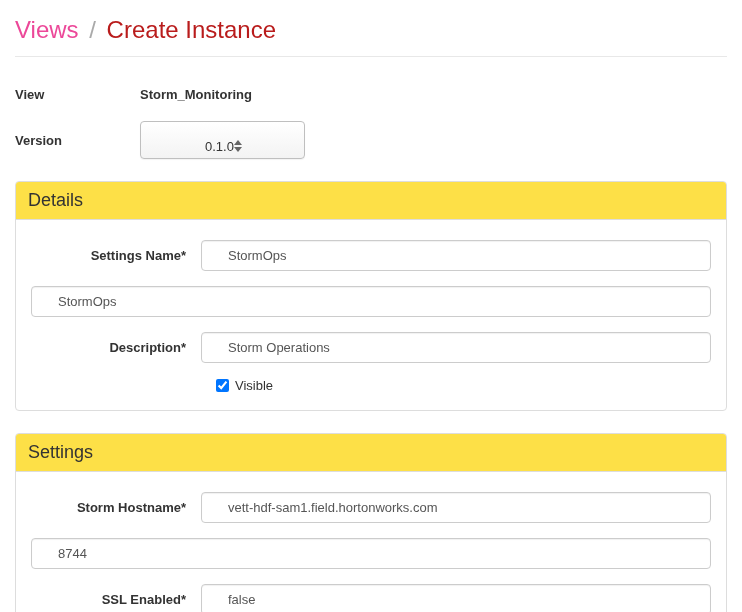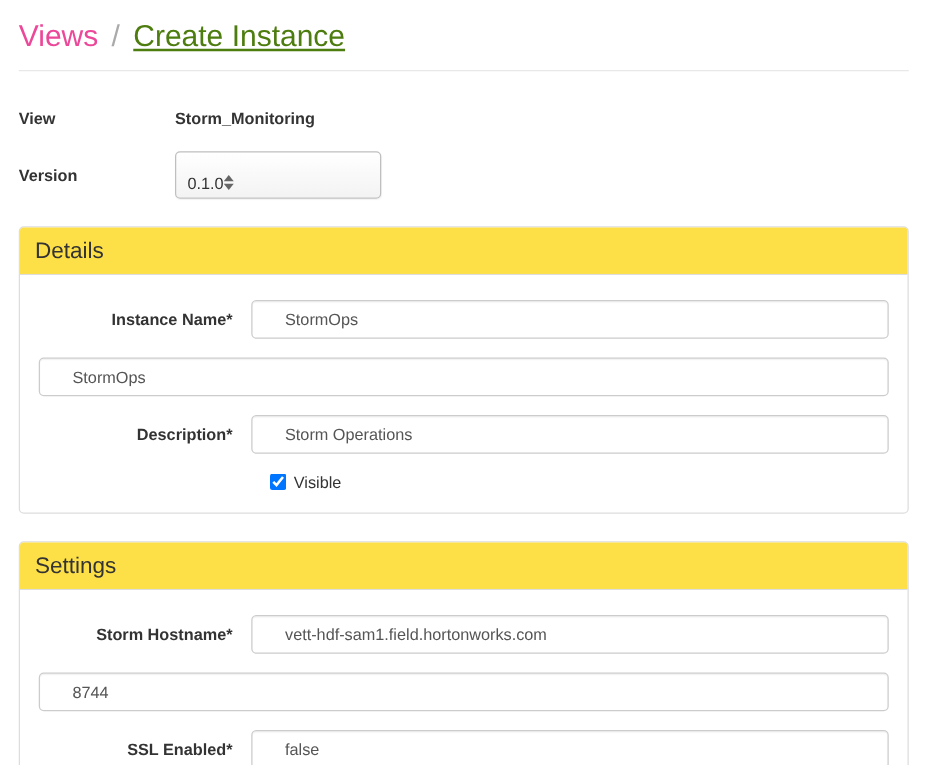--- a/index.html
+++ b/index.html
@@ -11,32 +11,32 @@
     font-family: "Liberation Sans", sans-serif;
     color: #333;
     font-size: 13px;
   }
   .page { padding: 12px 15px 16px; }
 
   
   h1.page-title { font-size: 24px; font-weight: 500; margin: 4px 0 12px; }
   h1.page-title .views-link { color: #ec4899; text-decoration: none; cursor: pointer; }
   h1.page-title .sep { color: #aaa; margin: 0 4px; font-weight: 400; }
-  h1.page-title .current { color: #4d7c0f; font-weight: 500; text-decoration: underline; }
+  h1.page-title .current { color: #b91c1c; font-weight: 500; }
   hr.header-divider { border: none; border-top: 1px solid #e8e8e8; margin: 0 0 24px; }
 
   
   .meta-row { display: flex; align-items: center; margin-bottom: 14px; min-height: 26px; }
   .meta-label { font-weight: bold; width: 125px; flex: 0 0 125px; }
   .meta-value { font-weight: bold; color: #333; }
   .select-box {
     width: 165px; height: 38px;
     border: 1px solid #bfbfbf; border-radius: 4px;
     background: linear-gradient(#ffffff, #f3f3f3);
-    display: flex; align-items: center; justify-content: flex-start;
+    display: flex; align-items: center; justify-content: center;
     padding: 12px 7px 0 9px; cursor: pointer;
     box-shadow: 0 1px 1px rgba(0,0,0,0.05);
   }
   .select-box .select-value { color: #333; }
   .select-arrows { display: flex; flex-direction: column; align-items: center; gap: 2px; }
   .select-arrows .arr-up {
     width: 0; height: 0;
     border-left: 4px solid transparent; border-right: 4px solid transparent;
     border-bottom: 5px solid #666;
   }
@@ -102,21 +102,21 @@
             <i class="arr-down"></i>
           </span>
       </div>
     </div>
   </div>
 
   <section class="panel">
     <div class="panel-heading">Details</div>
     <div class="panel-body">
       <div class="form-row">
-        <label class="control-label">Instance Name*</label>
+        <label class="control-label">Settings Name*</label>
         <input type="text" class="form-control" value="StormOps" style="">
       </div>
       <div class="form-row">
         <input type="text" class="form-control" value="StormOps" style="">
       </div>
       <div class="form-row">
         <label class="control-label">Description*</label>
         <input type="text" class="form-control" value="Storm Operations" style="">
       </div>
       <div class="checkbox-row">

